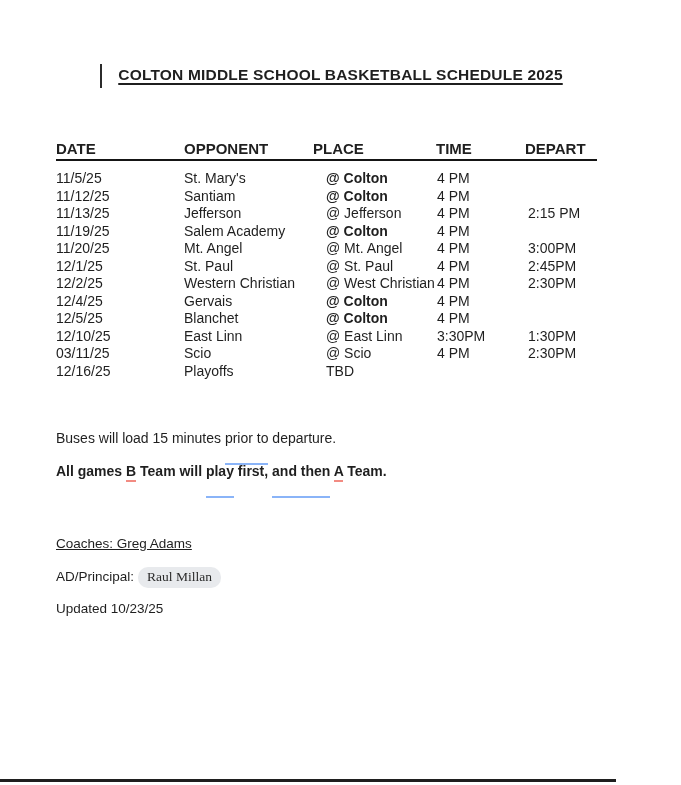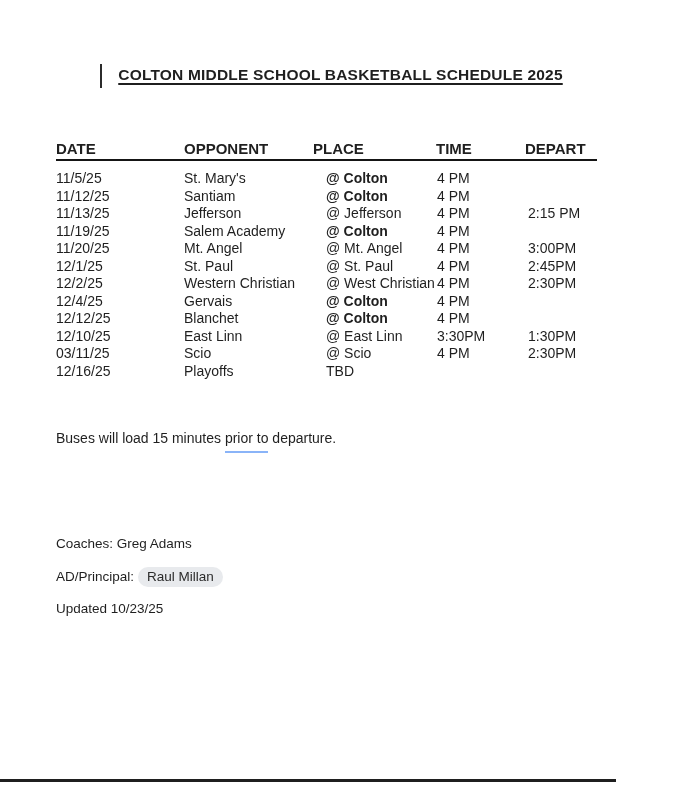--- a/index.html
+++ b/index.html
@@ -24,30 +24,30 @@
   .thead span{position:absolute;bottom:2px;}
   .h-date{left:0;margin-top:34px;} .h-opp{left:128px;} .h-place{left:257px;} .h-time{left:380px;} .h-depart{left:469px;}
   .tbody{top:169px;left:0;width:681px;}
   .trow{position:relative;height:17.5px;font-size:14px;white-space:nowrap;}
   .trow span{position:absolute;top:1px;}
   .c-date{left:56px;} .c-opp{left:184px;} .c-place{left:326px;} .c-time{left:437px;text-align:right;} .c-depart{left:528px;}
   
   .note{left:56px;font-size:14px;white-space:nowrap;}
   .note-buses{top:430px;}
   .note-teams{top:463px;font-weight:700;}
-  .u-grammar{border-bottom:2.5px solid var(--grammar-underline,#8ab4f8);padding-bottom:5px;}
+  .u-grammar{border-bottom:2.5px solid var(--grammar-underline,#8ab4f8);padding-bottom:17px;}
   .u-spell{border-bottom:2.5px solid var(--spelling-underline,#f28b82);padding-bottom:1px;}
   
   .foot{left:56px;font-size:13.5px;white-space:nowrap;}
-  .f-coaches{top:536px;}
+  .f-coaches{top:536px;text-decoration:underline;}
   .f-ad{top:567px;}
   .f-updated{top:601px;}
   .chip{
     display:inline-block;background:var(--chip-background,#e8eaed);
-    border-radius:10px;padding:2px 9px 3px;margin-left:4px;color:#2b2b2b;
+    border-radius:10px;padding:2px 9px 3px;margin-left:4px;color:#2b2b2b;font-family:Liberation Serif, serif;
   }
   
   .edge-right{top:10px;left:677px;width:2px;height:775px;background:var(--page-edge,#1f1f1f);}
   .edge-bottom{top:779px;left:0;width:681px;height:3px;background:var(--page-edge,#1f1f1f);}
 </style>
 </head>
 <body>
 
 <div class="page">
 
@@ -114,21 +114,21 @@
       <span class="c-depart">2:30PM</span>
     </div>
     <div class="trow">
       <span class="c-date">12/4/25</span>
       <span class="c-opp">Gervais</span>
       <span class="c-place" style="font-weight: 700;">@ Colton</span>
       <span class="c-time">4 PM</span>
       <span class="c-depart"></span>
     </div>
     <div class="trow">
-      <span class="c-date">12/12/25</span>
+      <span class="c-date">12/5/25</span>
       <span class="c-opp">Blanchet</span>
       <span class="c-place" style="font-weight: 700;">@ Colton</span>
       <span class="c-time">4 PM</span>
       <span class="c-depart"></span>
     </div>
     <div class="trow">
       <span class="c-date">12/10/25</span>
       <span class="c-opp">East Linn</span>
       <span class="c-place">@ East Linn</span>
       <span class="c-time">3:30PM</span>
@@ -145,20 +145,21 @@
       <span class="c-date">12/16/25</span>
       <span class="c-opp">Playoffs</span>
       <span class="c-place">TBD</span>
       <span class="c-time"></span>
       <span class="c-depart"></span>
     </div>
   </div>
 
   <div class="abs note note-buses"><span>Buses will load 15 minutes </span><span class="u-grammar">prior to</span><span> departure.</span></div>
 
+  <div class="abs note note-teams"><span>All games </span><span class="u-spell">B</span><span> Team will </span><span class="u-grammar">play</span><span> first, </span><span class="u-grammar">and then</span><span> </span><span class="u-spell">A</span><span> Team.</span></div>
 
   <div class="abs foot f-coaches">Coaches: Greg Adams</div>
 
   <div class="abs foot f-ad"><span>AD/Principal:</span><span class="chip">Raul Millan</span></div>
 
   <div class="abs foot f-updated">Updated 10/23/25</div>
 
   <div class="abs edge-right"></div>
   <div class="abs edge-bottom"></div>
 

